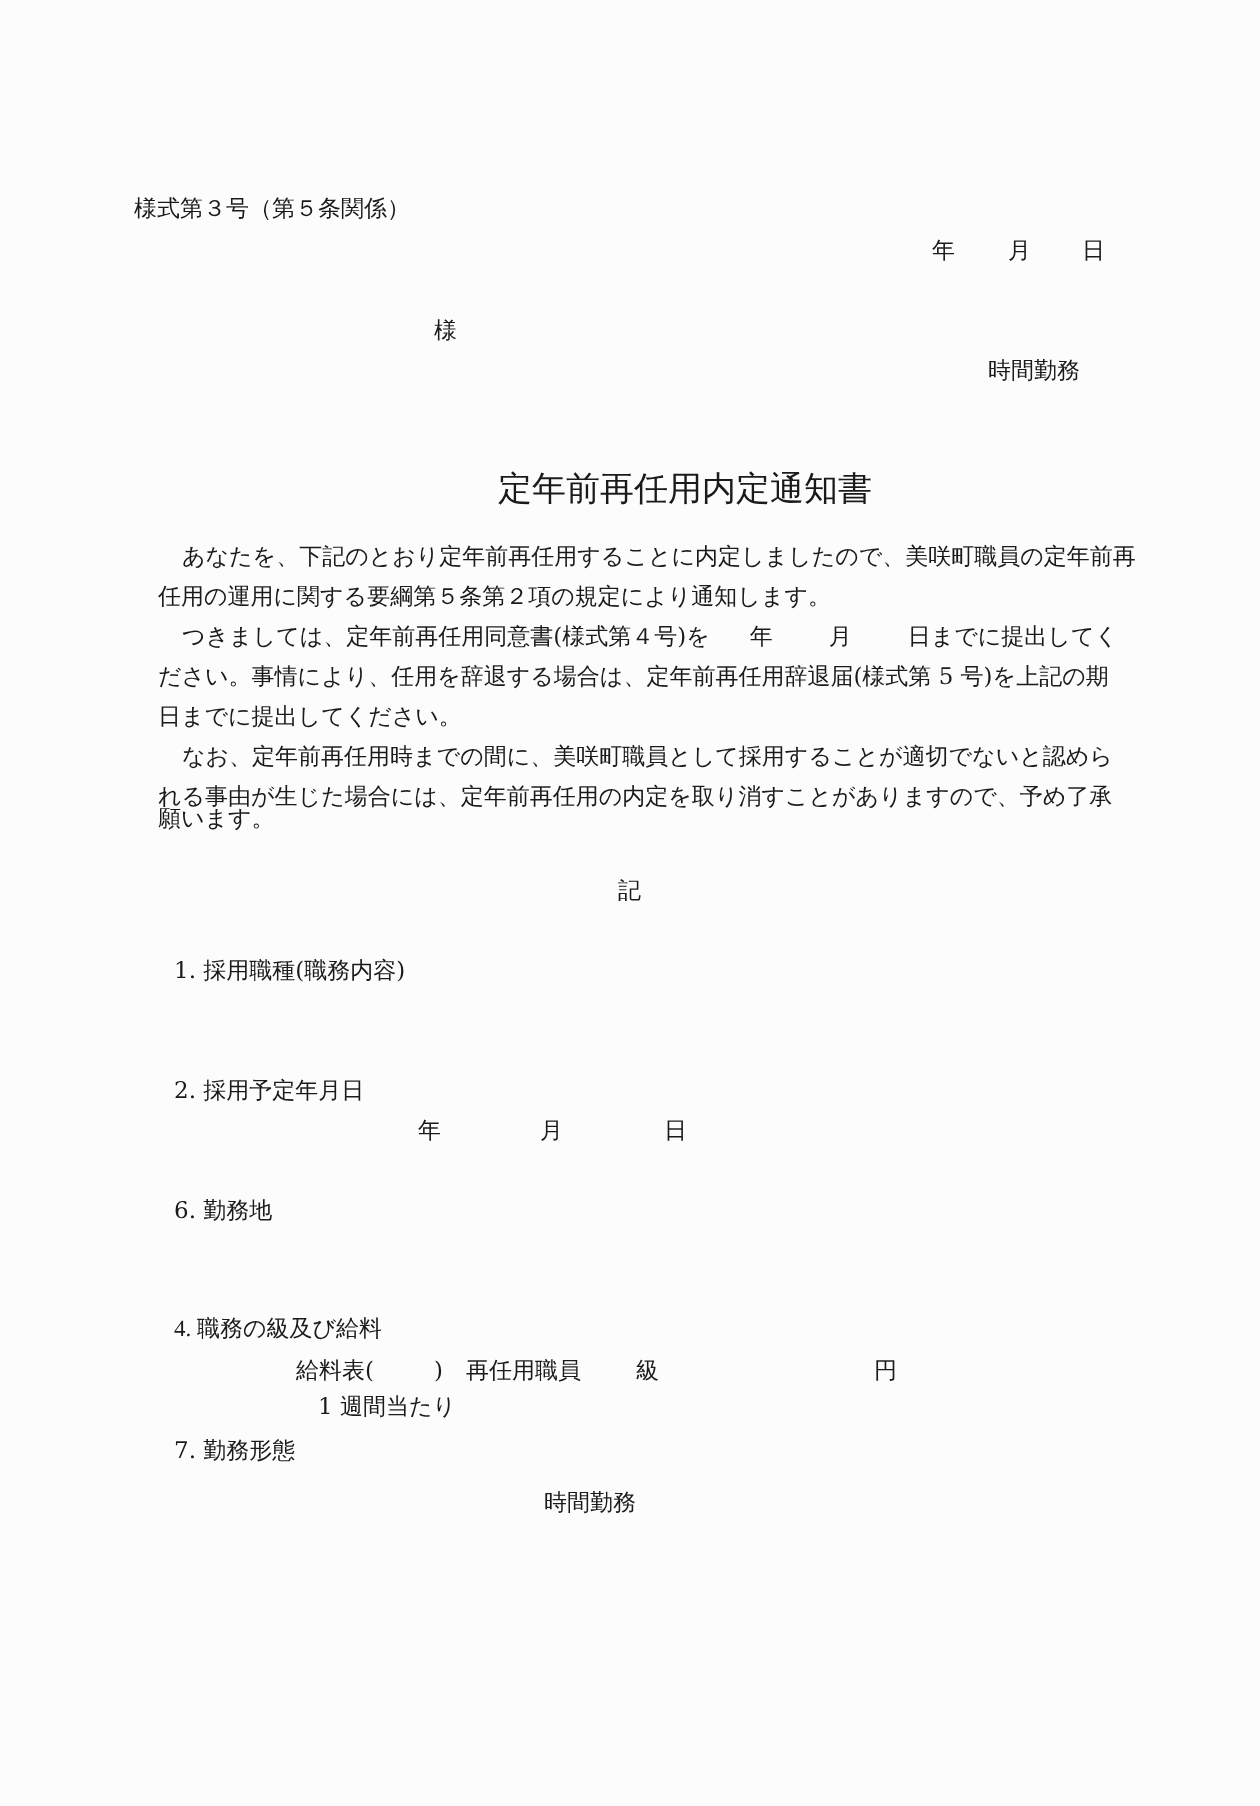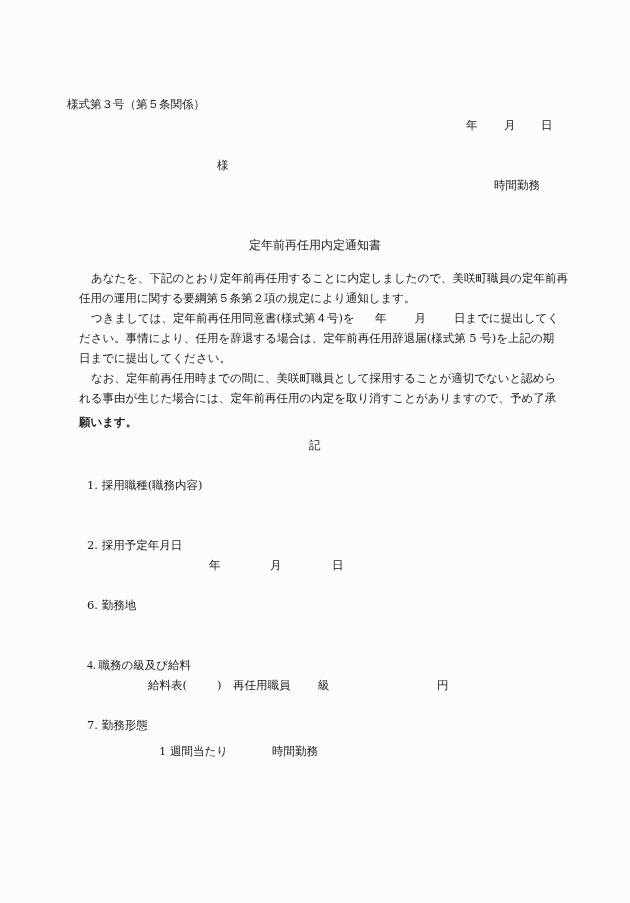--- a/index.html
+++ b/index.html
@@ -23,21 +23,21 @@
   }
   .line {
     position: absolute;
     left: 79px;
     width: 474px;
     white-space: nowrap;
     line-height: 14px;
     overflow: visible;
   }
   .indent { padding-left: 12px; }
-  .title { font-size: 12px; font-family: Liberation Serif, serif; }
+  .title { font-size: 17px; font-family: Liberation Serif, serif; }
   .gap { display: inline-block; }
 </style>
 </head>
 <body>
 
 <div>
 
   <div class="t" style="left:67px; top:97px;">様式第３号（第５条関係）</div>
 
   <div>
@@ -61,21 +61,21 @@
     <div class="line indent" style="top:311px;">
       <span>つきましては、定年前再任用同意書(様式第４号)を</span><span class="gap" style="width:20px;"></span><span>年</span><span class="gap" style="width:28px;"></span><span>月</span><span class="gap" style="width:28px;"></span><span>日までに提出してく</span>
     </div>
     <div class="line" style="top:331px;">ださい。事情により、任用を辞退する場合は、定年前再任用辞退届(様式第 5 号)を上記の期</div>
     <div class="line" style="top:351px;">日までに提出してください。</div>
   </div>
 
   <div>
     <div class="line indent" style="top:371px;">なお、定年前再任用時までの間に、美咲町職員として採用することが適切でないと認めら</div>
     <div class="line" style="top:391px;">れる事由が生じた場合には、定年前再任用の内定を取り消すことがありますので、予め了承</div>
-    <div class="line" style="top:415px;font-weight:bold;">願います。</div>
+    <div class="line" style="top:402px;">願います。</div>
   </div>
 
   <div class="t" style="left:309px; top:438px;">記</div>
 
   <div>
     <div class="t" style="left:87px; top:478px;">1. 採用職種(職務内容)</div>
   </div>
 
   <div>
     <div class="t" style="left:87px; top:538px;">2. 採用予定年月日</div>
@@ -92,17 +92,17 @@
     <div class="t" style="left:87px; top:658px;font-family:Liberation Serif, serif;">4. 職務の級及び給料</div>
     <span class="t" style="left:148px; top:678px;">給料表(</span>
     <span class="t" style="left:217px; top:678px;">)</span>
     <span class="t" style="left:233px; top:678px;">再任用職員</span>
     <span class="t" style="left:318px; top:678px;">級</span>
     <span class="t" style="left:437px; top:678px;">円</span>
   </div>
 
   <div>
     <div class="t" style="left:87px; top:718px;">7. 勤務形態</div>
-    <span class="t" style="left:159px; top:744px;">1 週間当たり</span>
+    <span class="t" style="left:159px; top:696px;">1 週間当たり</span>
     <span class="t" style="left:272px; top:738px;margin-top:6px;">時間勤務</span>
   </div>
 
 </div>
 
 </body></html>

